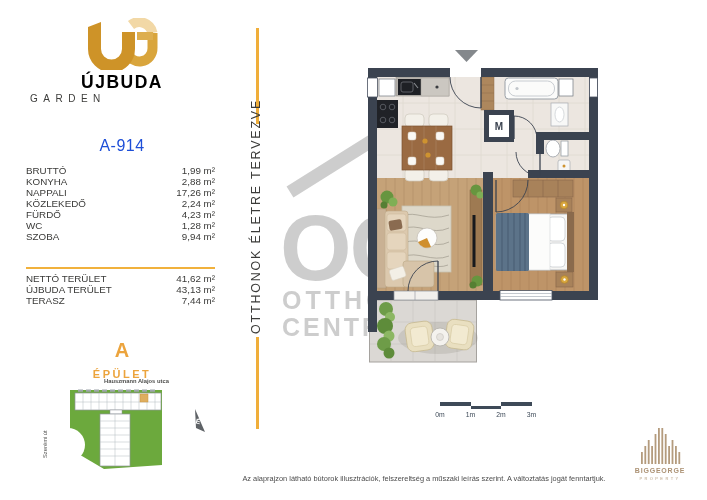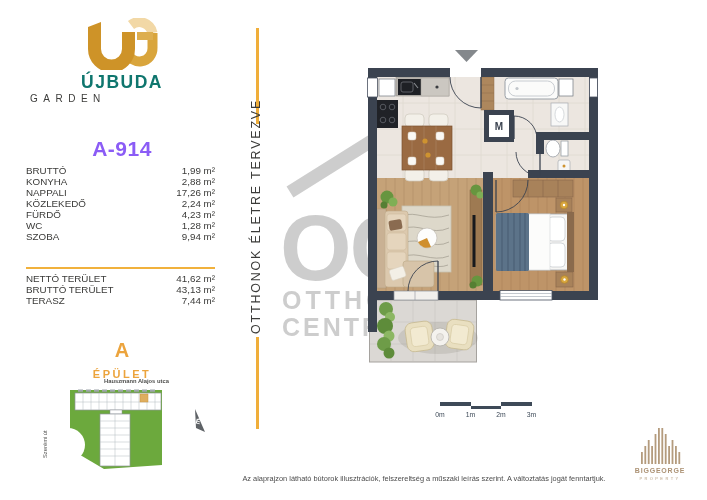--- a/index.html
+++ b/index.html
@@ -3,24 +3,24 @@
 <meta charset="utf-8">
 <style>
   html,body{margin:0;padding:0;}
   body{width:707px;height:500px;position:relative;background:#fff;overflow:hidden;
        font-family:"Liberation Sans",sans-serif;-webkit-font-smoothing:antialiased;}
   .abs{position:absolute;}
   svg{position:absolute;display:block;}
 
   
   .brand-top{left:30px;top:72px;width:184px;text-align:center;font-size:17.5px;font-weight:700;
-             letter-spacing:1.5px;color:#0f766e;}
+             letter-spacing:1.5px;color:#000000;}
   .brand-sub{left:30px;top:93px;width:184px;text-align:left;font-size:10px;letter-spacing:5.5px;color:#3C3C3A;}
-  .unit-id{left:30px;top:137px;width:184px;text-align:center;font-size:21px;font-weight:700;
-           color:#8b5cf6;letter-spacing:.5px;}
+  .unit-id{left:30px;top:137px;width:184px;text-align:center;font-size:16px;font-weight:400;
+           color:#1d4ed8;letter-spacing:.5px;}
   .rooms{left:26px;top:166px;width:189px;}
   .totals{left:26px;top:274px;width:189px;}
   .row{display:flex;justify-content:space-between;font-size:9.8px;line-height:10.95px;color:#3A3A38;}
   .row .v{}
   .goldrule{left:26px;top:267px;width:189px;height:1.6px;background:#F1B13C;}
   .bletter{left:30px;top:339px;width:184px;text-align:center;font-size:20px;font-weight:600;color:#ECA43D;}
   .blabel{left:30px;top:368px;width:184px;text-align:center;font-size:11px;font-weight:600;
           letter-spacing:2.5px;color:#ECA43D;}
   .street-top{left:104px;top:378px;width:120px;font-size:5.8px;font-weight:700;color:#4E4E4C;}
   .street-left{left:42px;top:418px;font-size:5.8px;color:#4E4E4C;writing-mode:vertical-rl;
@@ -87,21 +87,21 @@
 </div>
 
 <div class="abs goldrule"></div>
 
 <div class="abs totals">
   <div class="row">
       <span>NETTÓ TERÜLET</span>
       <span class="v">41,62 m²</span>
     </div>
   <div class="row">
-      <span>BRUTTÓ TERÜLET</span>
+      <span>ÚJBUDA TERÜLET</span>
       <span class="v">43,13 m²</span>
     </div>
   <div class="row">
       <span>TERASZ</span>
       <span class="v">7,44 m²</span>
     </div>
 </div>
 
 <div class="abs bletter">A</div>
 <div class="abs blabel">ÉPÜLET</div>

